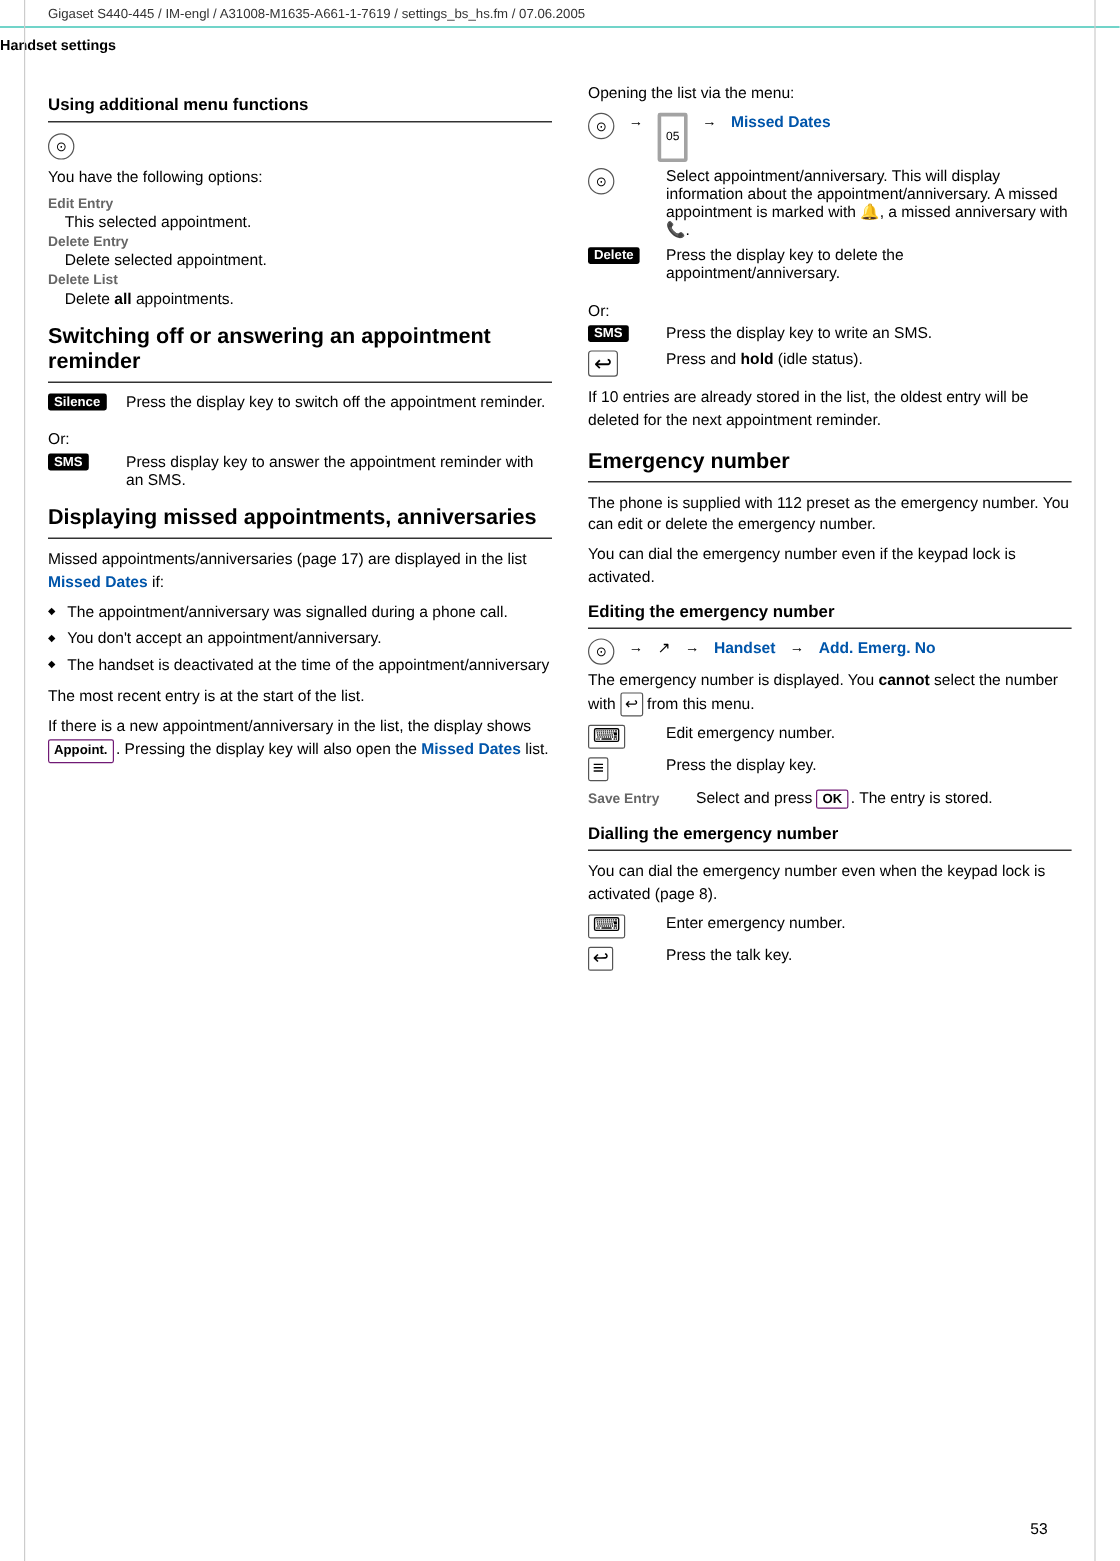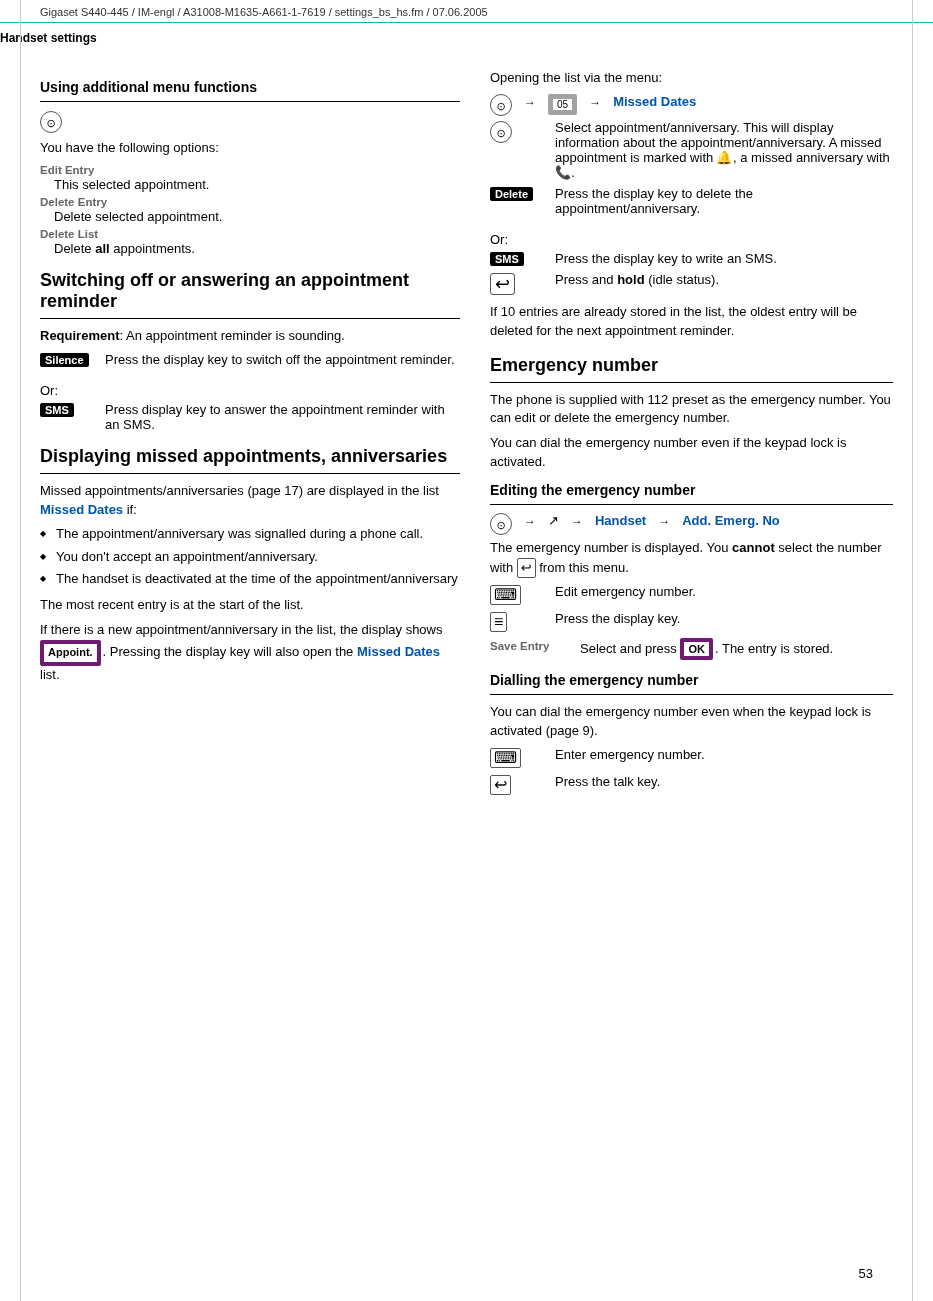--- a/index.html
+++ b/index.html
@@ -78,21 +78,21 @@
       border-radius: 2px;
       margin-right: 2px;
     }
     .badge-outline {
       display: inline-block;
       background: #fff;
       color: #000;
       font-size: 11px;
       font-weight: bold;
       padding: 1px 4px;
-      border: 4px solid #701a75;
+      border: 1px solid #701a75;
       border-radius: 2px;
       margin-right: 2px;
     }
     
     .arrow {
       display: inline-block;
       margin: 0 2px;
       font-size: 12px;
     }
     
@@ -172,22 +172,22 @@
       height: 22px;
       border: 1px solid #555;
       border-radius: 11px;
       text-align: center;
       line-height: 22px;
       font-size: 11px;
       vertical-align: middle;
     }
     .rect-icon {
       display: inline-block;
-      border: 5px solid #a3a3a3;
-      padding: 0 4px;
+      border: 3px solid #a3a3a3;
+      padding: 12px 4px;
       font-size: 10px;
       vertical-align: middle;
       border-radius: 2px;
     }
     p { margin-bottom: 6px; line-height: 1.45; }
     .mt4 { margin-top: 4px; }
     .mt8 { margin-top: 8px; }
     .mt12 { margin-top: 12px; }
     .mb4 { margin-bottom: 4px; }
     .mb8 { margin-bottom: 8px; }
@@ -248,23 +248,20 @@
         </div>
         <div class="mt4 mb8">
           <div class="sub-label">Delete List</div>
           <div class="indent">Delete <b>all</b> appointments.</div>
         </div>
       </div>
 
       <div class="mt12">
         <div class="section-heading-large">Switching off or answering an appointment reminder</div>
         <hr class="section-divider">
-        <p>
-          <b>Requirement</b><span>: An appointment reminder is sounding.</span>
-        </p>
         <div class="icon-row">
           <div class="icon-col">
             <span class="badge">Silence</span>
           </div>
           <div class="text-col">Press the display key to switch off the appointment reminder.</div>
         </div>
         <div class="or-label">Or:</div>
         <div class="icon-row">
           <div class="icon-col">
             <span class="badge">SMS</span>
@@ -378,21 +375,21 @@
           <div class="icon-col-wide">
             <span class="sub-label">Save Entry</span>
           </div>
           <div class="text-col">Select and press <span class="badge-outline">OK</span>. The entry is stored.</div>
         </div>
       </div>
 
       <div class="mt12">
         <div class="section-heading-bold">Dialling the emergency number</div>
         <hr class="section-divider">
-        <p>You can dial the emergency number even when the keypad lock is activated (page 9).</p>
+        <p>You can dial the emergency number even when the keypad lock is activated (page 8).</p>
 
         <div class="icon-row">
           <div class="icon-col">
             <span style="font-size:16px;display:inline-block;border:1px solid #555;border-radius:2px;padding:1px 3px;line-height:1;">⌨</span>
           </div>
           <div class="text-col">Enter emergency number.</div>
         </div>
 
         <div class="icon-row mt4">
           <div class="icon-col">

